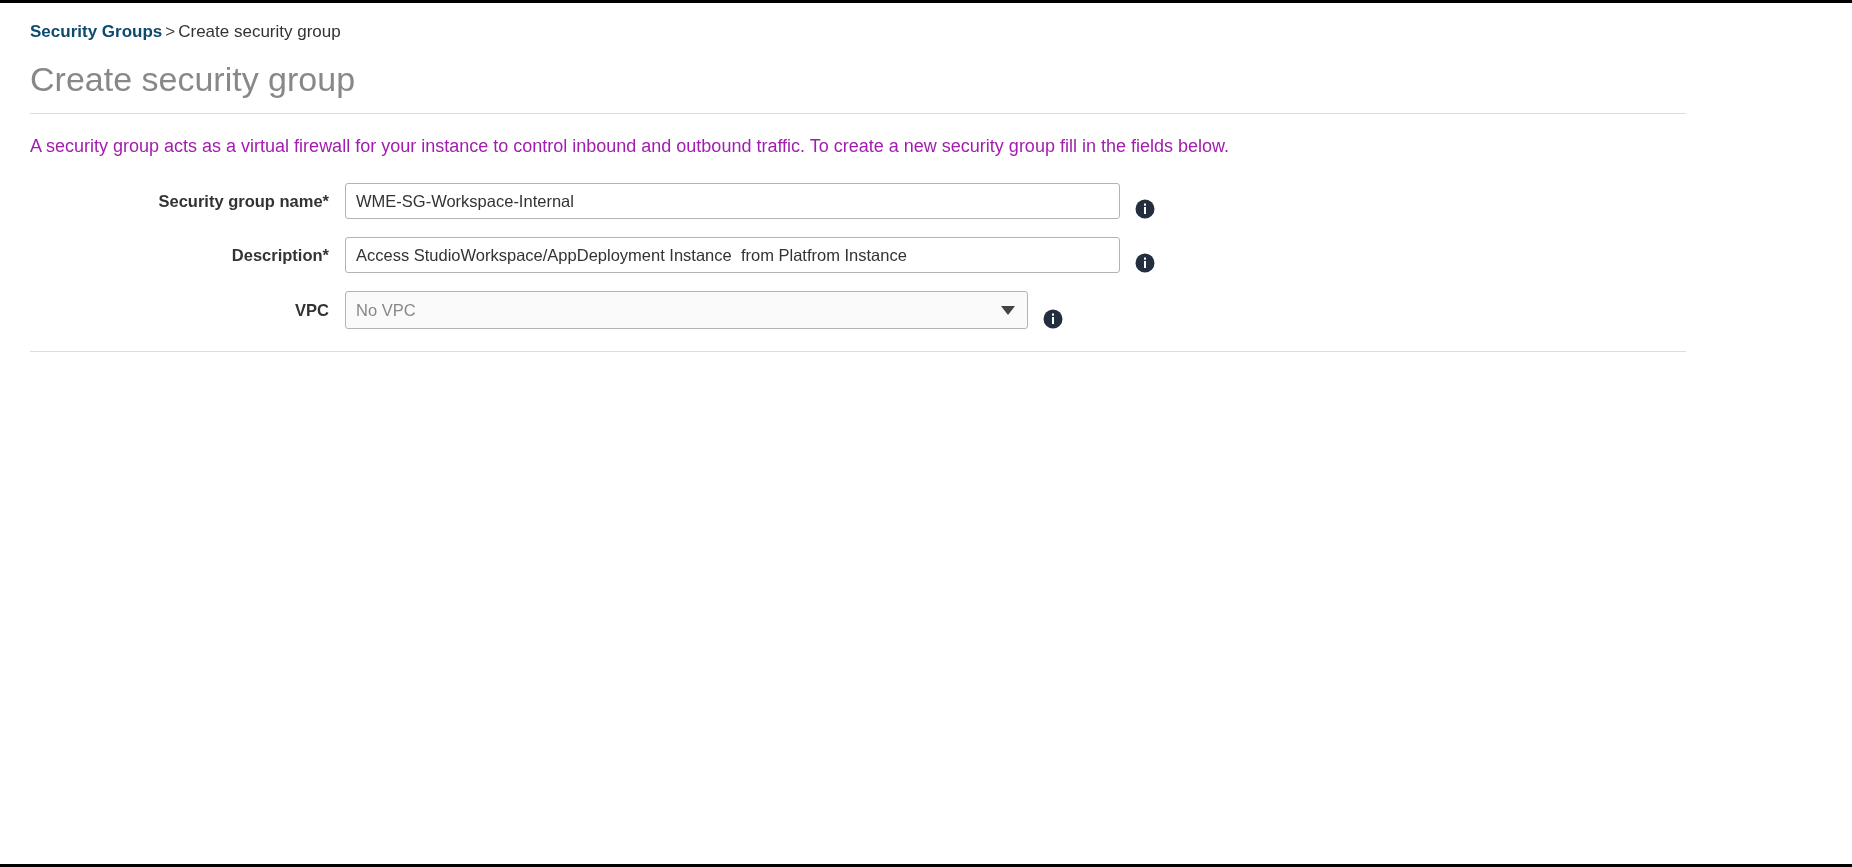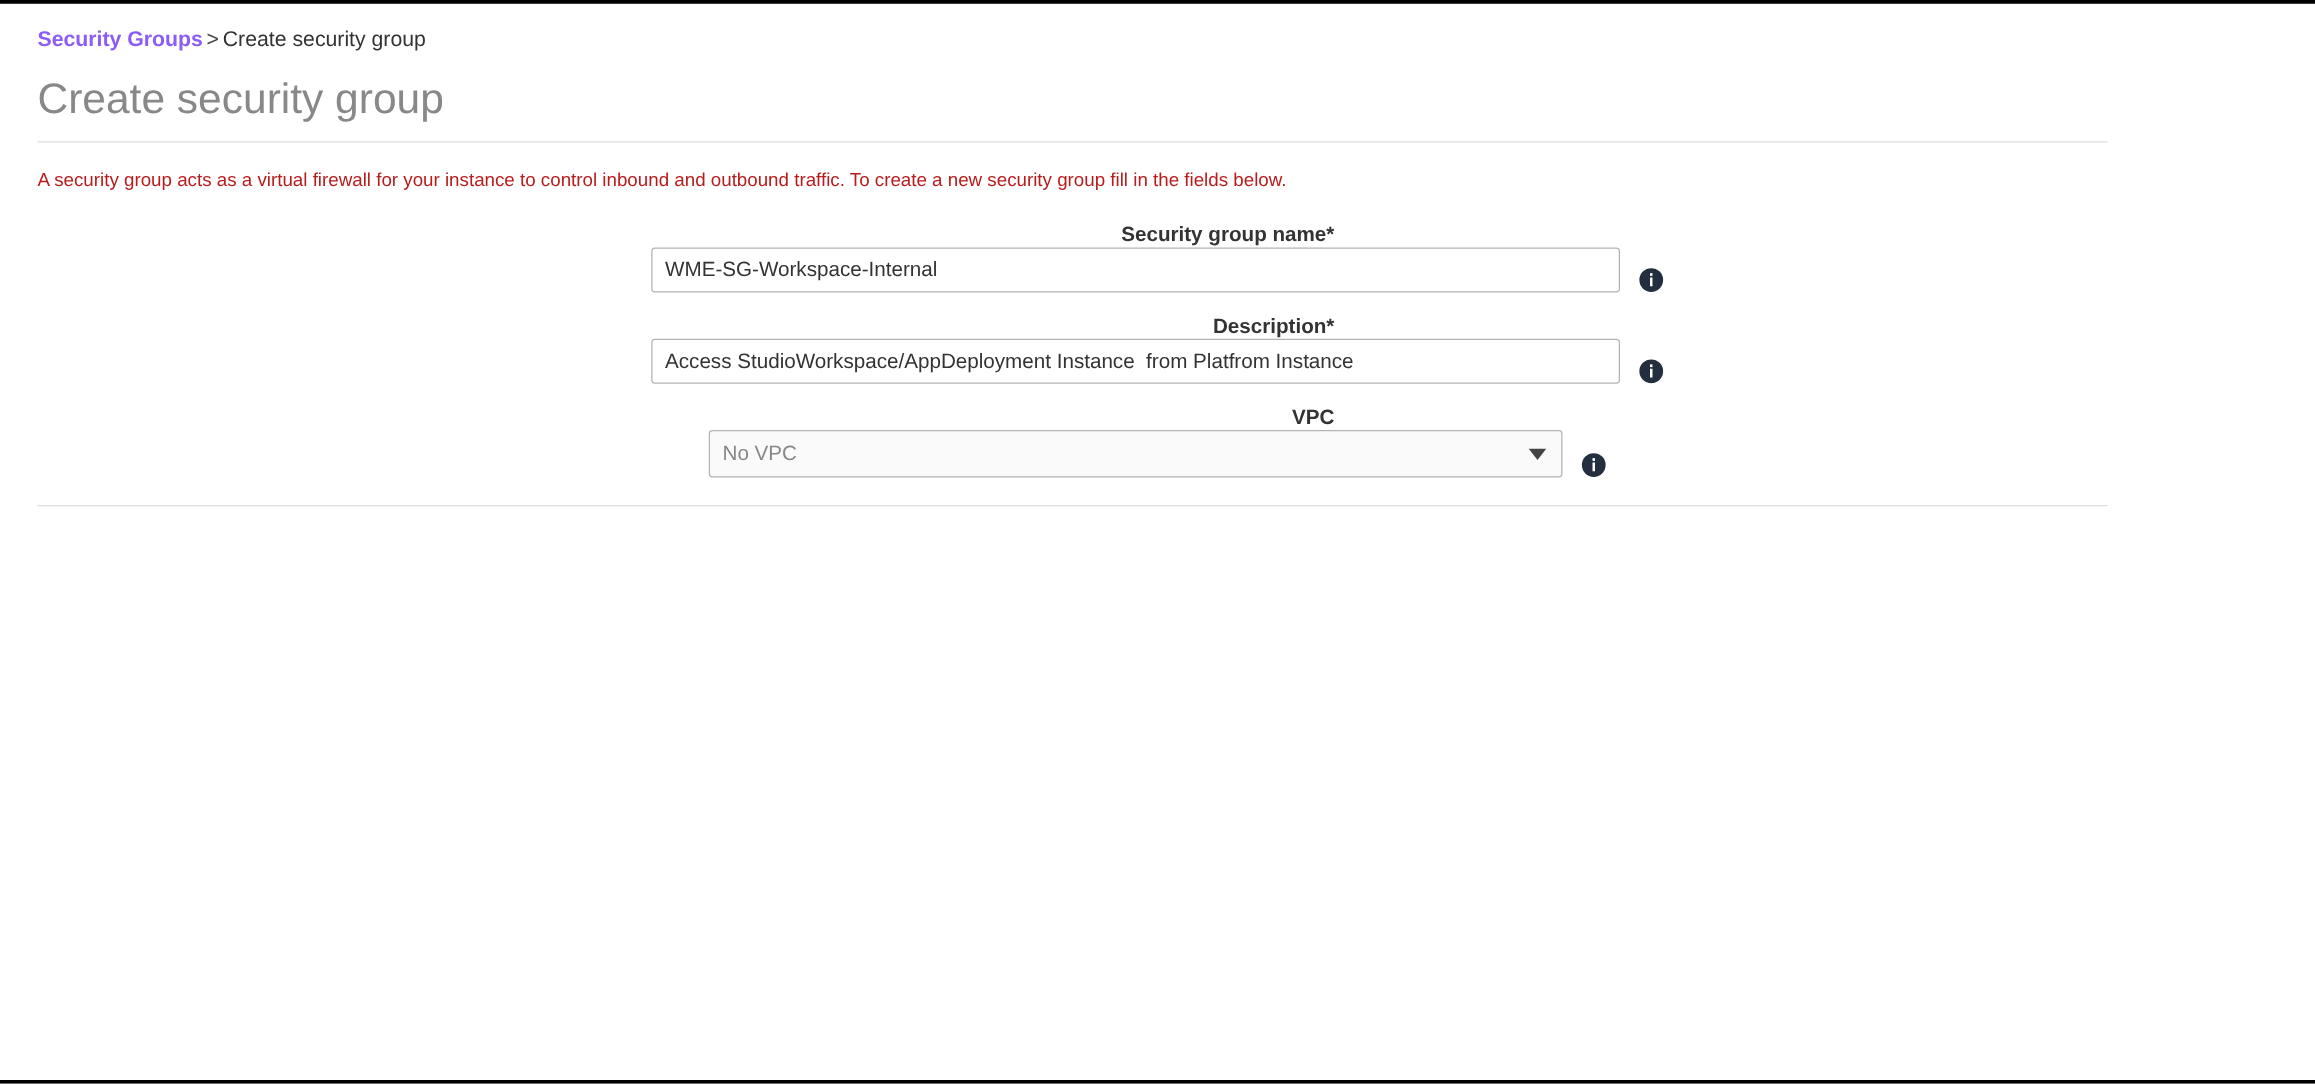--- a/index.html
+++ b/index.html
@@ -27,21 +27,21 @@
   }
 
   
   .breadcrumb {
     font-size: 17px;
     color: #333333;
     margin-bottom: 16px;
     line-height: 22px;
   }
   .breadcrumb a {
-    color: #8b5cf6;
+    color: #0c4a6e;
     font-weight: bold;
     text-decoration: none;
   }
   .breadcrumb .sep {
     color: #444444;
     margin: 0 3px;
   }
   .breadcrumb .current {
     color: #333333;
   }
@@ -56,31 +56,30 @@
   }
 
   .hr {
     border: 0;
     border-top: 1px solid #dddddd;
     margin: 0 0 0 0;
     width: 1656px;
   }
 
   .intro {
-    font-size: 15px;
-    color: #b91c1c;
+    font-size: 18px;
+    color: #a21caf;
     margin: 22px 0 26px 0;
   }
 
   
   .form-row {
     display: flex;
     align-items: center;
     margin-bottom: 18px;
-    flex-direction: column;
   }
   .form-label {
     width: 315px;
     text-align: right;
     padding-right: 16px;
     font-size: 16.5px;
     font-weight: bold;
     color: #333333;
     box-sizing: border-box;
   }

